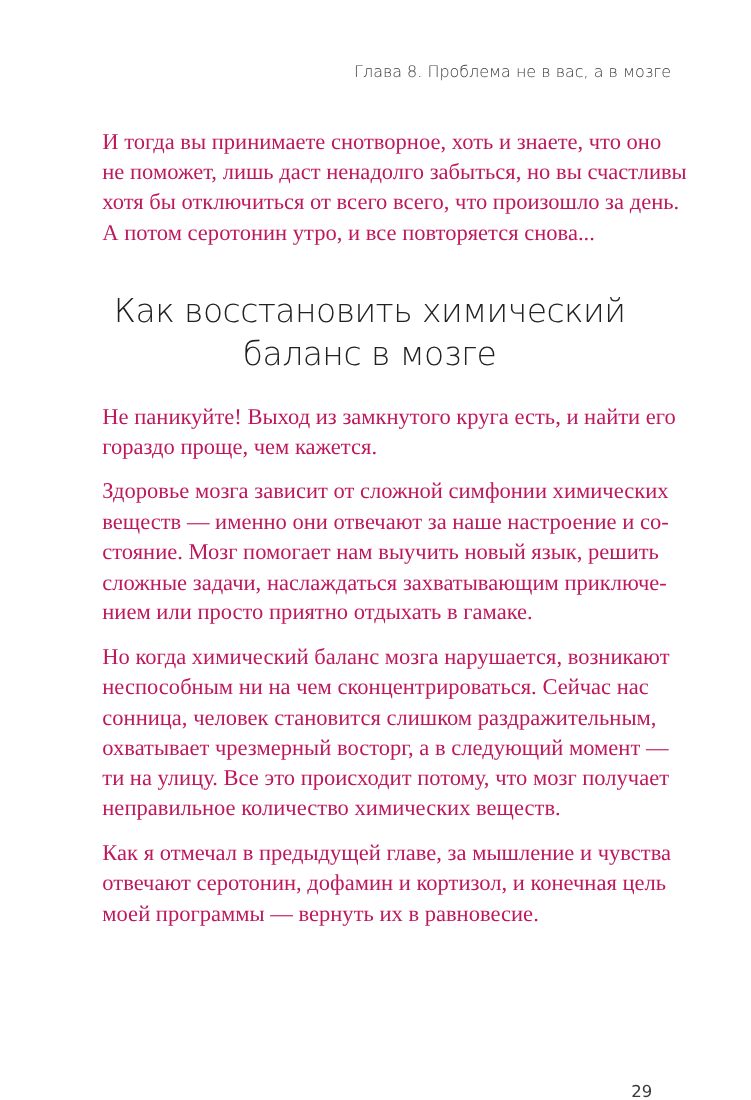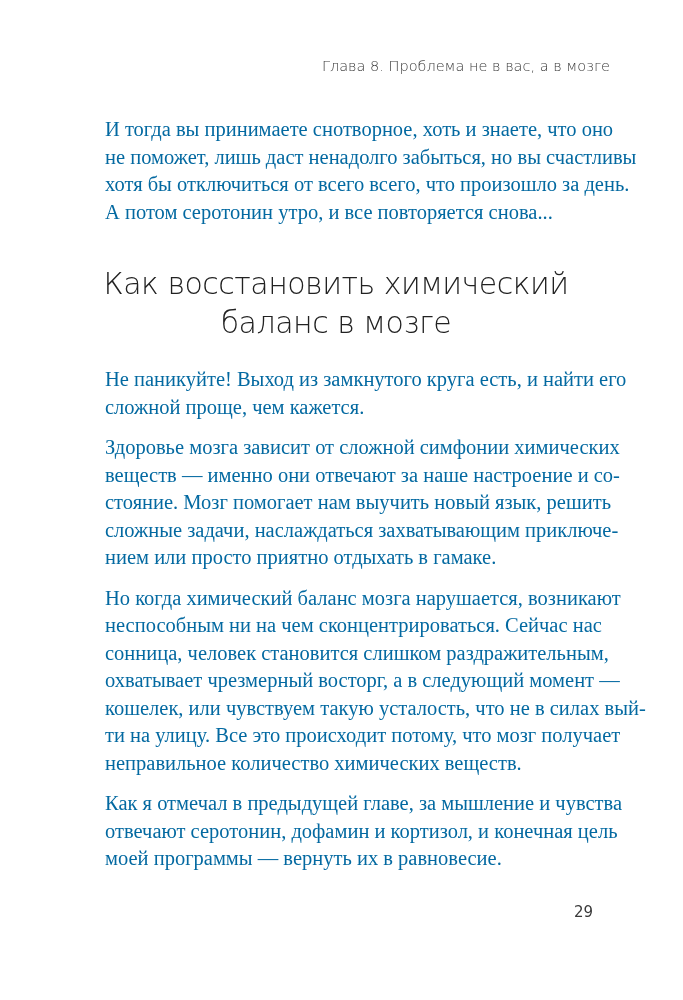--- a/index.html
+++ b/index.html
@@ -28,24 +28,24 @@
     .page-body {
       position: absolute;
       left: 89px;
       top: 116px;
       width: 500px;
     }
     .para {
       font-family: "Liberation Serif", serif;
       font-size: 20.5px;
       line-height: 27.5px;
-      margin: 0 0 13px 16px;
+      margin: 0 0 13px 4px;
       text-align: justify;
       text-align-last: left;
-      color: #0369a1;
+      color: #be185d;
     }
     .para .line {
       display: block;
       white-space: nowrap;
       text-align-last: justify;
       text-align: justify;
     }
     .para .line.last {
       text-align-last: left;
     }
@@ -58,21 +58,21 @@
       color: #222;
       margin: 38px 0 24px -6px;
       letter-spacing: -0.5px;
     }
     .section-heading .line {
       display: block;
       white-space: nowrap;
     }
     .page-number {
       position: absolute;
-      top: 903px;
+      top: 983px;
       right: 90px;
       font-family: "DejaVu Sans", sans-serif;
       font-size: 15px;
       color: #3a3a3a;
     }
   </style>
 </head>
 <body>
 
 <div class="running-head">Глава 8. Проблема не в вас, а в мозге</div>
@@ -86,37 +86,36 @@
     <span class="line last">А потом серотонин утро, и все повторяется снова...</span>
   </p>
 
   <h2 class="section-heading">
     <span class="line">Как восстановить химический</span>
     <span class="line">баланс в мозге</span>
   </h2>
 
   <p class="para">
     <span class="line">Не паникуйте! Выход из замкнутого круга есть, и найти его</span>
-    <span class="line last">сложной проще, чем кажется.</span>
+    <span class="line last">гораздо проще, чем кажется.</span>
   </p>
 
   <p class="para">
     <span class="line">Здоровье мозга зависит от сложной симфонии химических</span>
     <span class="line">веществ — именно они отвечают за наше настроение и со-</span>
     <span class="line">стояние. Мозг помогает нам выучить новый язык, решить</span>
     <span class="line">сложные задачи, наслаждаться захватывающим приключе-</span>
     <span class="line last">нием или просто приятно отдыхать в гамаке.</span>
   </p>
 
   <p class="para">
     <span class="line">Но когда химический баланс мозга нарушается, возникают</span>
     <span class="line">неспособным ни на чем сконцентрироваться. Сейчас нас</span>
     <span class="line">сонница, человек становится слишком раздражительным,</span>
     <span class="line">охватывает чрезмерный восторг, а в следующий момент —</span>
-    <span class="line">кошелек, или чувствуем такую усталость, что не в силах вый-</span>
     <span class="line">ти на улицу. Все это происходит потому, что мозг получает</span>
     <span class="line last">неправильное количество химических веществ.</span>
   </p>
 
   <p class="para">
     <span class="line">Как я отмечал в предыдущей главе, за мышление и чувства</span>
     <span class="line">отвечают серотонин, дофамин и кортизол, и конечная цель</span>
     <span class="line last">моей программы — вернуть их в равновесие.</span>
   </p>
 

